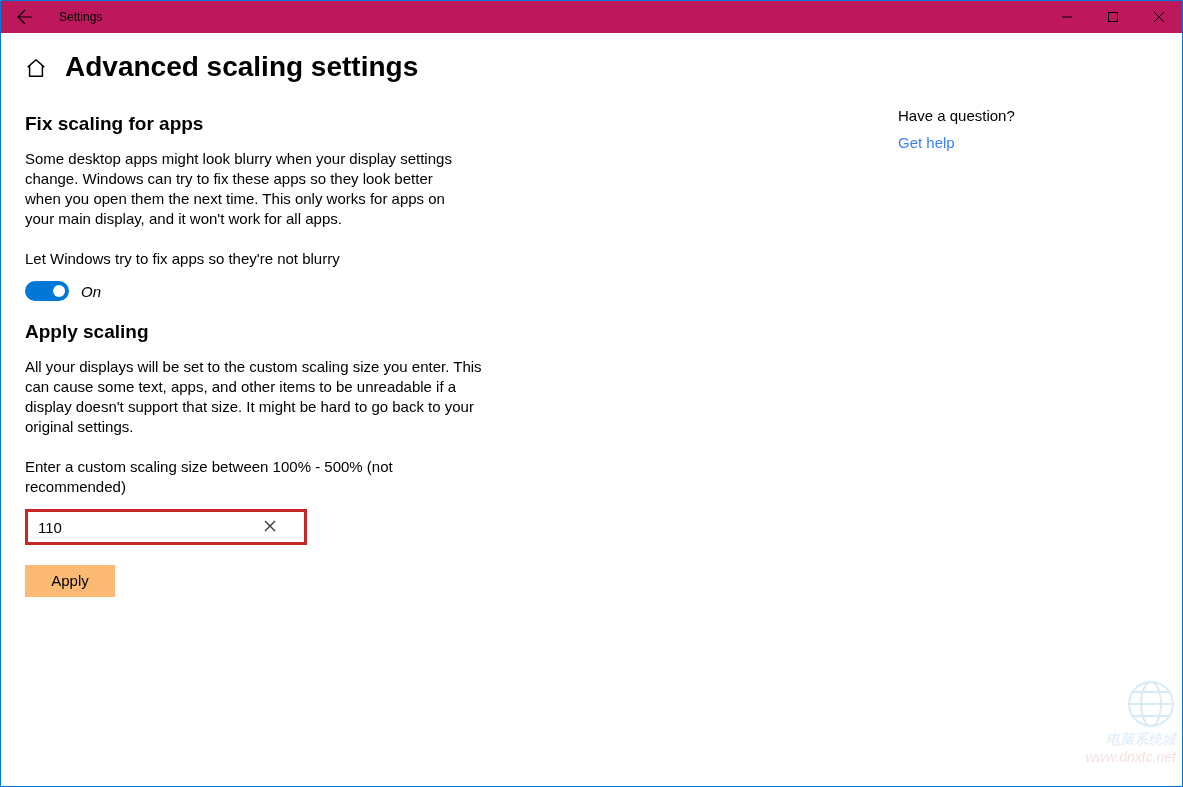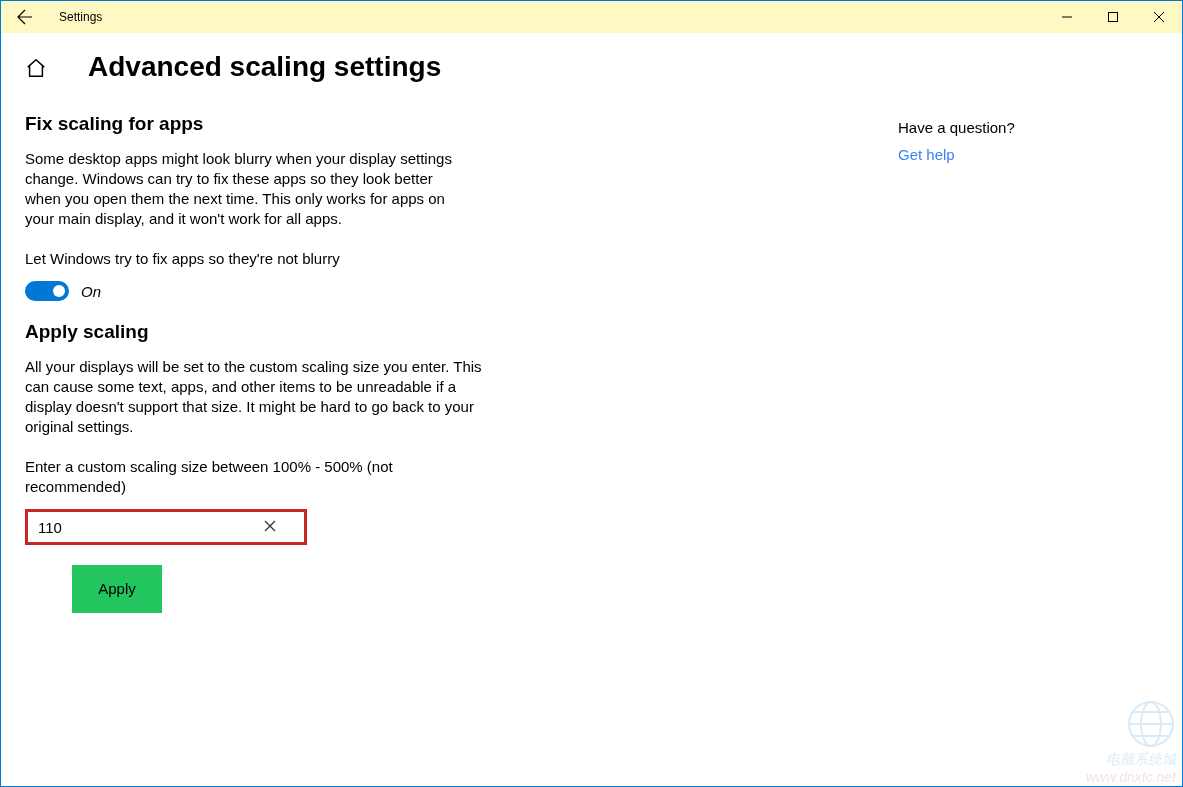--- a/index.html
+++ b/index.html
@@ -12,21 +12,21 @@
     height: 787px;
     overflow: hidden;
     border: 1px solid #0078d7;
     position: relative;
   }
   
   .titlebar {
     height: 32px;
     display: flex;
     align-items: center;
-    background: #fef9c3;
+    background: #be185d;
     position: relative;
   }
   .back-btn {
     width: 48px;
     height: 32px;
     display: flex;
     align-items: center;
     justify-content: center;
     font-size: 16px;
   }
@@ -48,21 +48,20 @@
     align-items: center;
     justify-content: center;
     font-family: "Segoe MDL2 Assets", sans-serif;
     font-size: 10px;
   }
   
   .header {
     display: flex;
     align-items: center;
     padding: 18px 24px 24px 24px;
-    gap: 23px;
   }
   .home-icon {
     width: 22px;
     height: 22px;
     margin-right: 18px;
     margin-top: 2px;
   }
   .page-title {
     font-size: 28px;
     font-weight: 600;
@@ -145,45 +144,44 @@
     font-family: inherit;
   }
   .clear-x {
     font-size: 14px;
     color: #444;
     padding: 0 4px;
   }
   
   .apply-btn {
     width: 90px;
-    height: 48px;
-    background: #22c55e;
+    height: 32px;
+    background: #fdba74;
     border: none;
     font-size: 15px;
     font-family: inherit;
     text-align: center;
     line-height: 32px;
-    margin-left: 47px;
   }
   
   .aside-heading {
     font-size: 15px;
-    margin-top: 12px;
+    margin-top: 0;
     margin-bottom: 10px;
   }
   .link {
     color: #3b82f6;
     cursor: pointer;
     font-size: 15px;
   }
   
   .watermark {
     position: absolute;
     right: 6px;
-    bottom: 1px;
+    bottom: 21px;
     display: flex;
     flex-direction: column;
     align-items: flex-end;
     opacity: 0.15;
     pointer-events: none;
   }
   .watermark svg { margin-bottom: 2px; }
   .watermark-text {
     font-size: 14px;
     color: #c62828;

